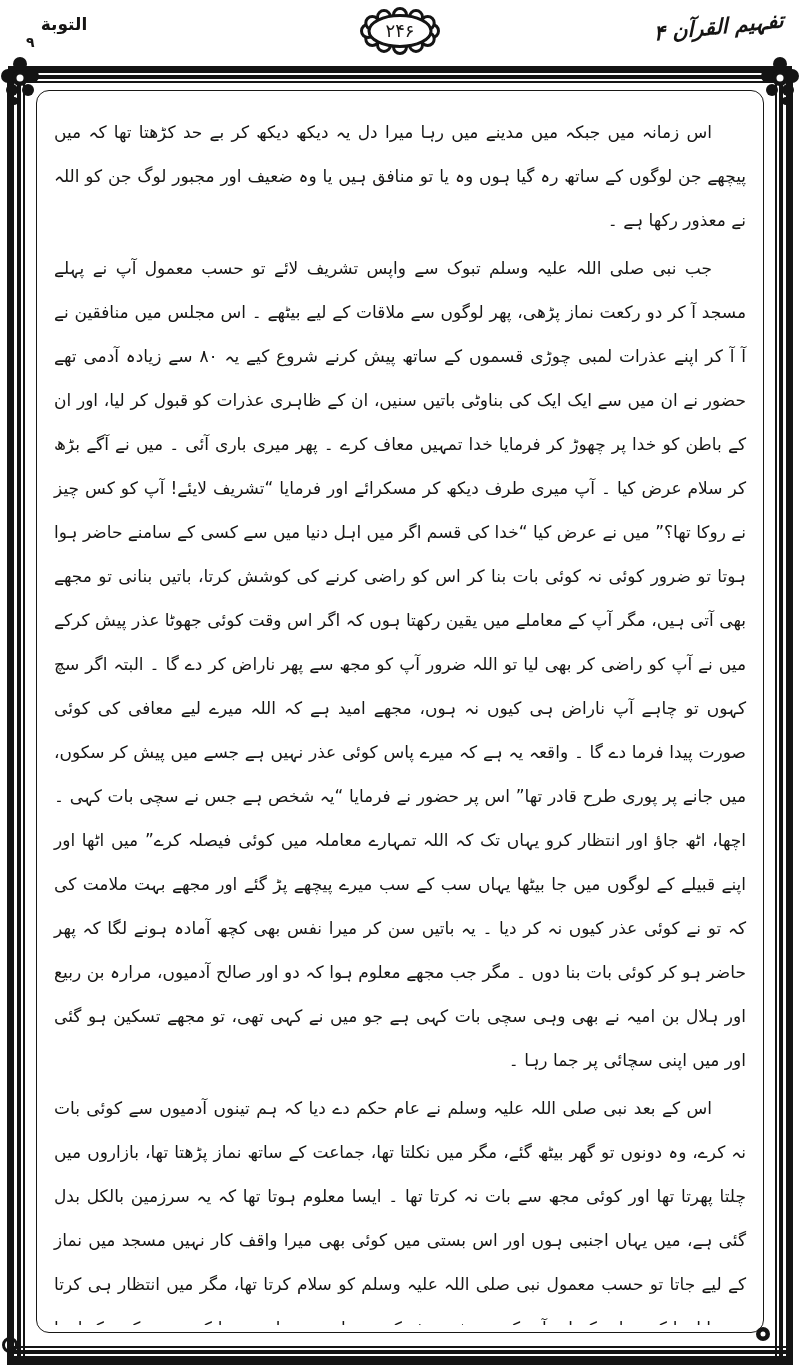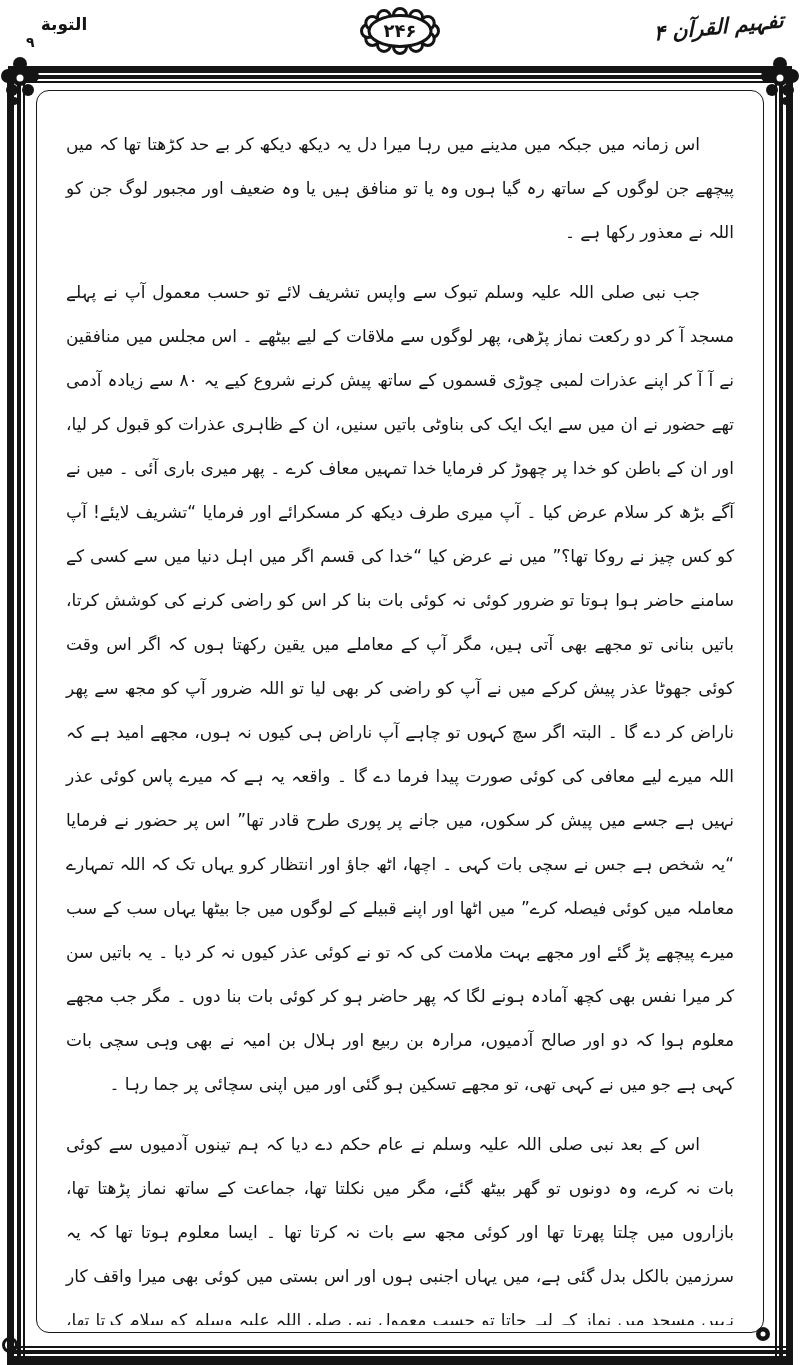--- a/index.html
+++ b/index.html
@@ -19,21 +19,21 @@
     display:block;text-align:left;font-size:14px;font-weight:bold;
     margin-top:1px;padding-left:2px;
   }
   .medallion{
     position:absolute;left:50%;top:2px;transform:translateX(-50%);
     width:92px;height:58px;
   }
   .medallion svg{position:absolute;inset:0;}
   .medallion .med-num{
     position:absolute;inset:0;display:flex;align-items:center;justify-content:center;
-    font-size:18px;font-weight:bold;padding-bottom:2px;
+    font-size:18px;font-weight:normal;padding-bottom:2px;
   }
   .book-title{
     position:absolute;right:16px;top:8px;
     font-size:21px;font-weight:bold;font-style:italic;
     transform:rotate(-6deg) skewX(-4deg);transform-origin:right center;
     white-space:nowrap;
   }
 
   
   .bar{background:#141414;}
@@ -61,21 +61,21 @@
   .stud.bl{left:2px;bottom:8px;}
   .stud.br{right:28px;bottom:18px;}
 
   
   .text-area{
     position:absolute;left:50px;right:50px;top:106px;bottom:40px;
     overflow:hidden;direction:rtl;
     text-align:justify;
     font-size:17px;line-height:44px;color:#171614;
   }
-  .text-area p{margin:16px;text-indent:34px;}
+  .text-area p{margin:4px;text-indent:34px;}
 </style>
 </head>
 <body>
 
 <div class="page">
 
   <div class="hdr-surah">
     <span>التوبة</span>
     <span class="num">۹</span>
   </div>

